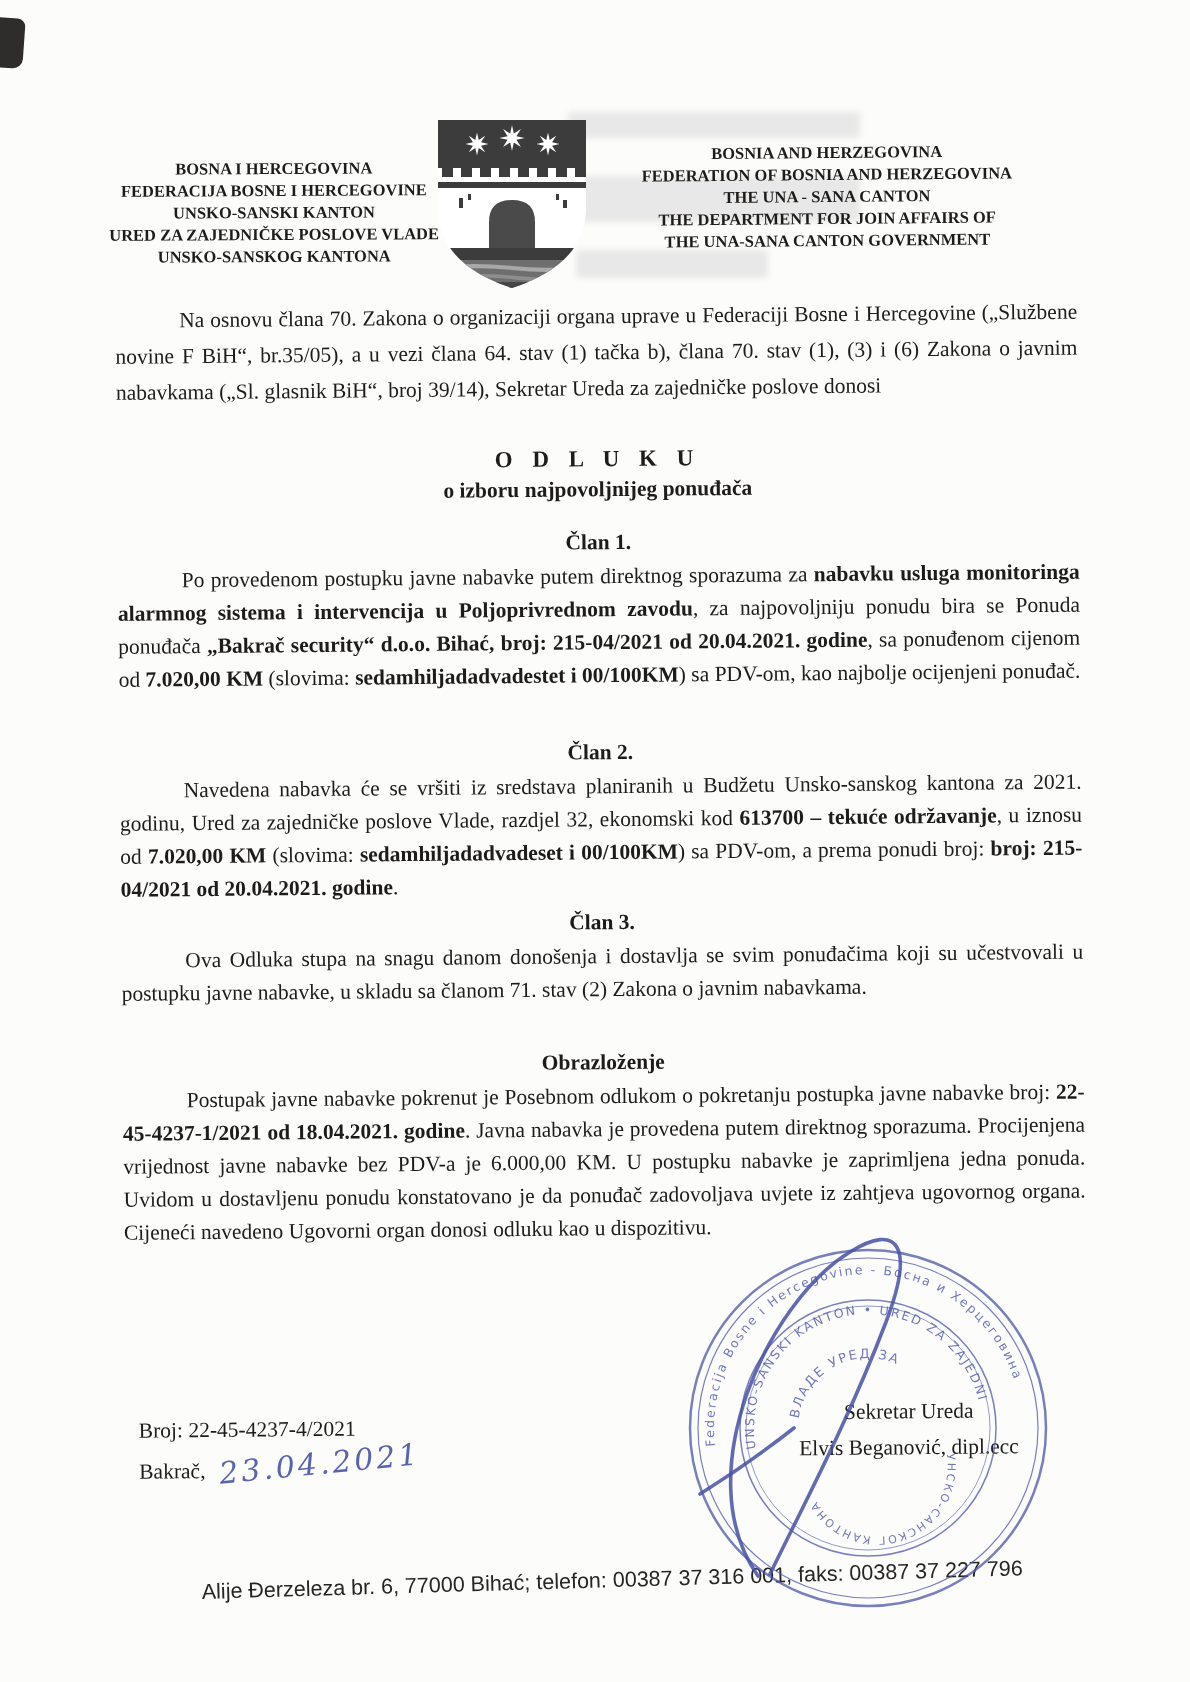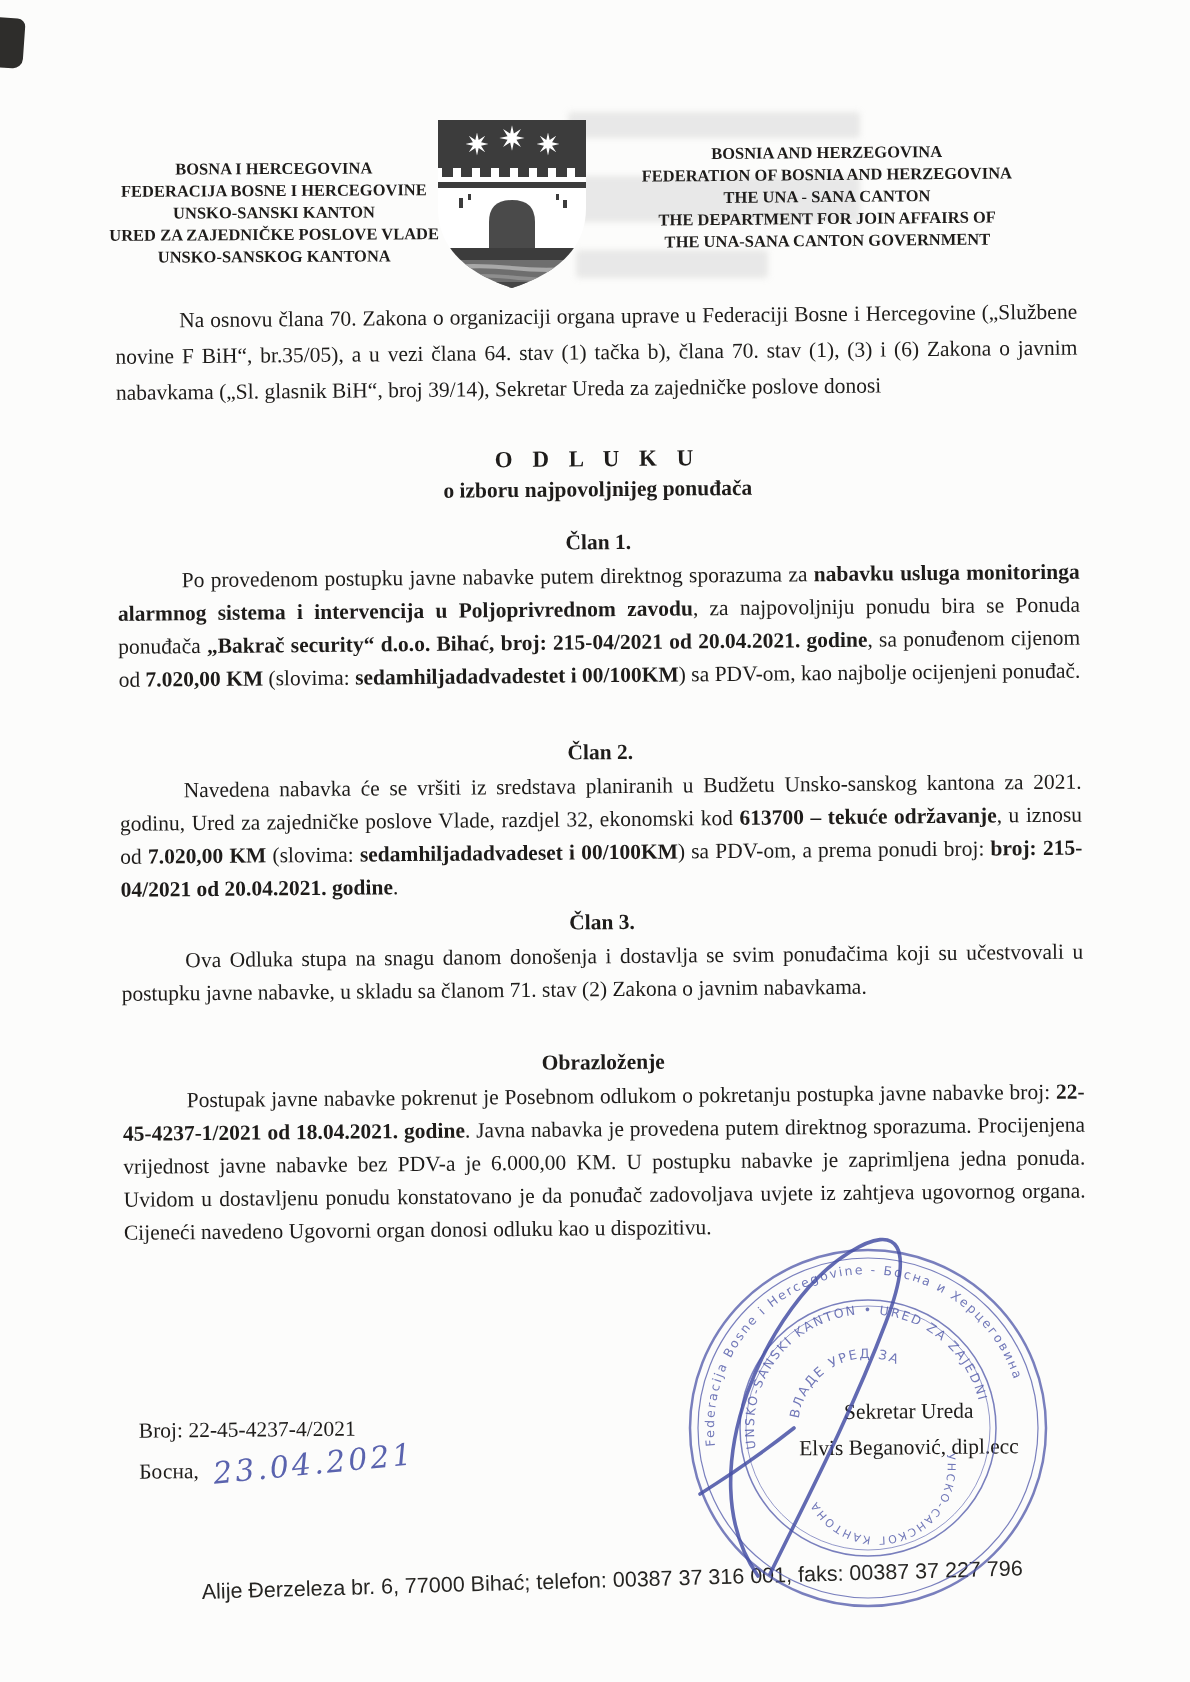--- a/index.html
+++ b/index.html
@@ -143,21 +143,21 @@
 
     <div class="h-center" style="top:910px;">Član 3.</div>
     <div class="para tight" style="top:940px;"><span>Ova Odluka stupa na snagu danom donošenja i dostavlja se svim ponuđačima koji su učestvovali u postupku javne nabavke, u skladu sa članom 71. stav (2) Zakona o javnim nabavkama.</span></div>
 
     <div class="h-center" style="top:1050px;">Obrazloženje</div>
     <div class="para tight" style="top:1080px;"><span>Postupak javne nabavke pokrenut je Posebnom odlukom o pokretanju postupka javne nabavke broj: </span><span class="b">22-45-4237-1/2021 od 18.04.2021. godine</span><span>. Javna nabavka je provedena putem direktnog sporazuma. Procijenjena vrijednost javne nabavke bez PDV-a je 6.000,00 KM. U postupku nabavke je zaprimljena jedna ponuda. Uvidom u dostavljenu ponudu konstatovano je da ponuđač zadovoljava uvjete iz zahtjeva ugovornog organa. Cijeneći navedeno Ugovorni organ donosi odluku kao u dispozitivu.</span></div>
 
     <div class="ref-block">
       <div>Broj: 22-45-4237-4/2021</div>
       <div>
-        <span>Босна,</span><span class="handwritten">23.04.2021</span>
+        <span>Bakrač,</span><span class="handwritten">23.04.2021</span>
       </div>
     </div>
 
     <div class="sig-block">
       <div>Sekretar Ureda</div>
       <div>Elvis Beganović, dipl.ecc</div>
     </div>
 
     <div class="footer">Alije Đerzeleza br. 6, 77000 Bihać; telefon: 00387 37 316 001, faks: 00387 37 227 796</div>
   </div>

